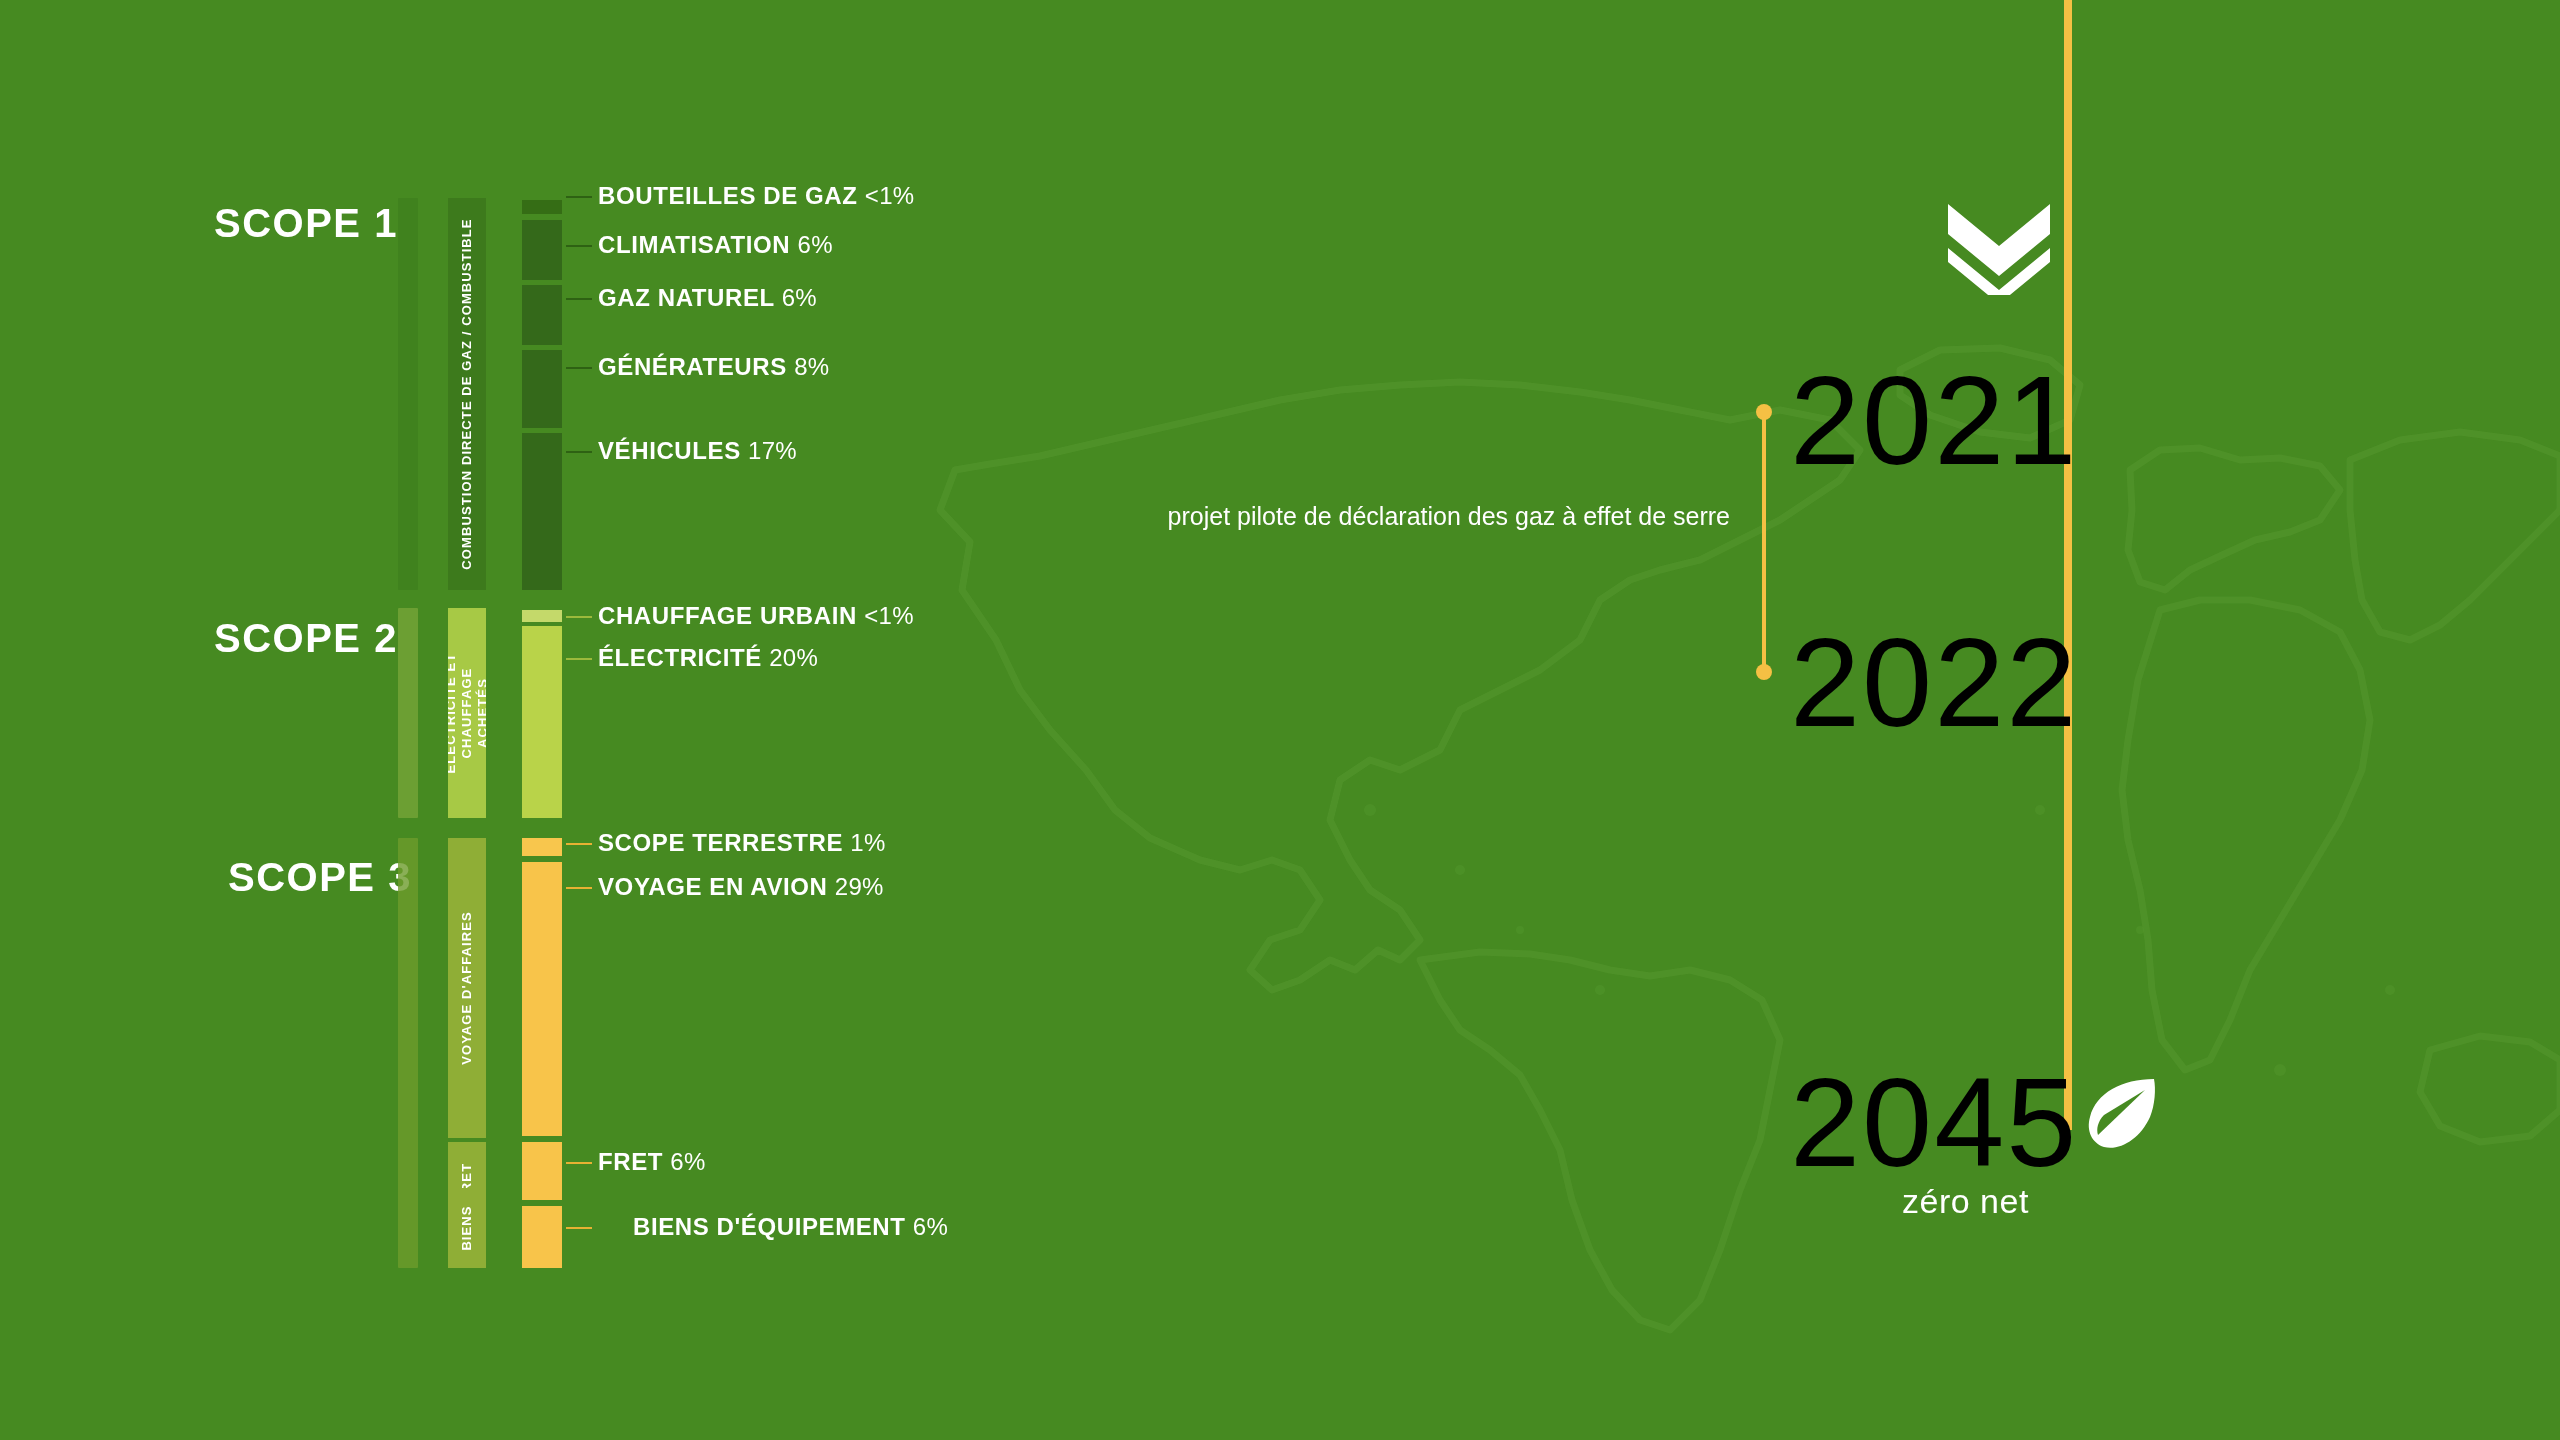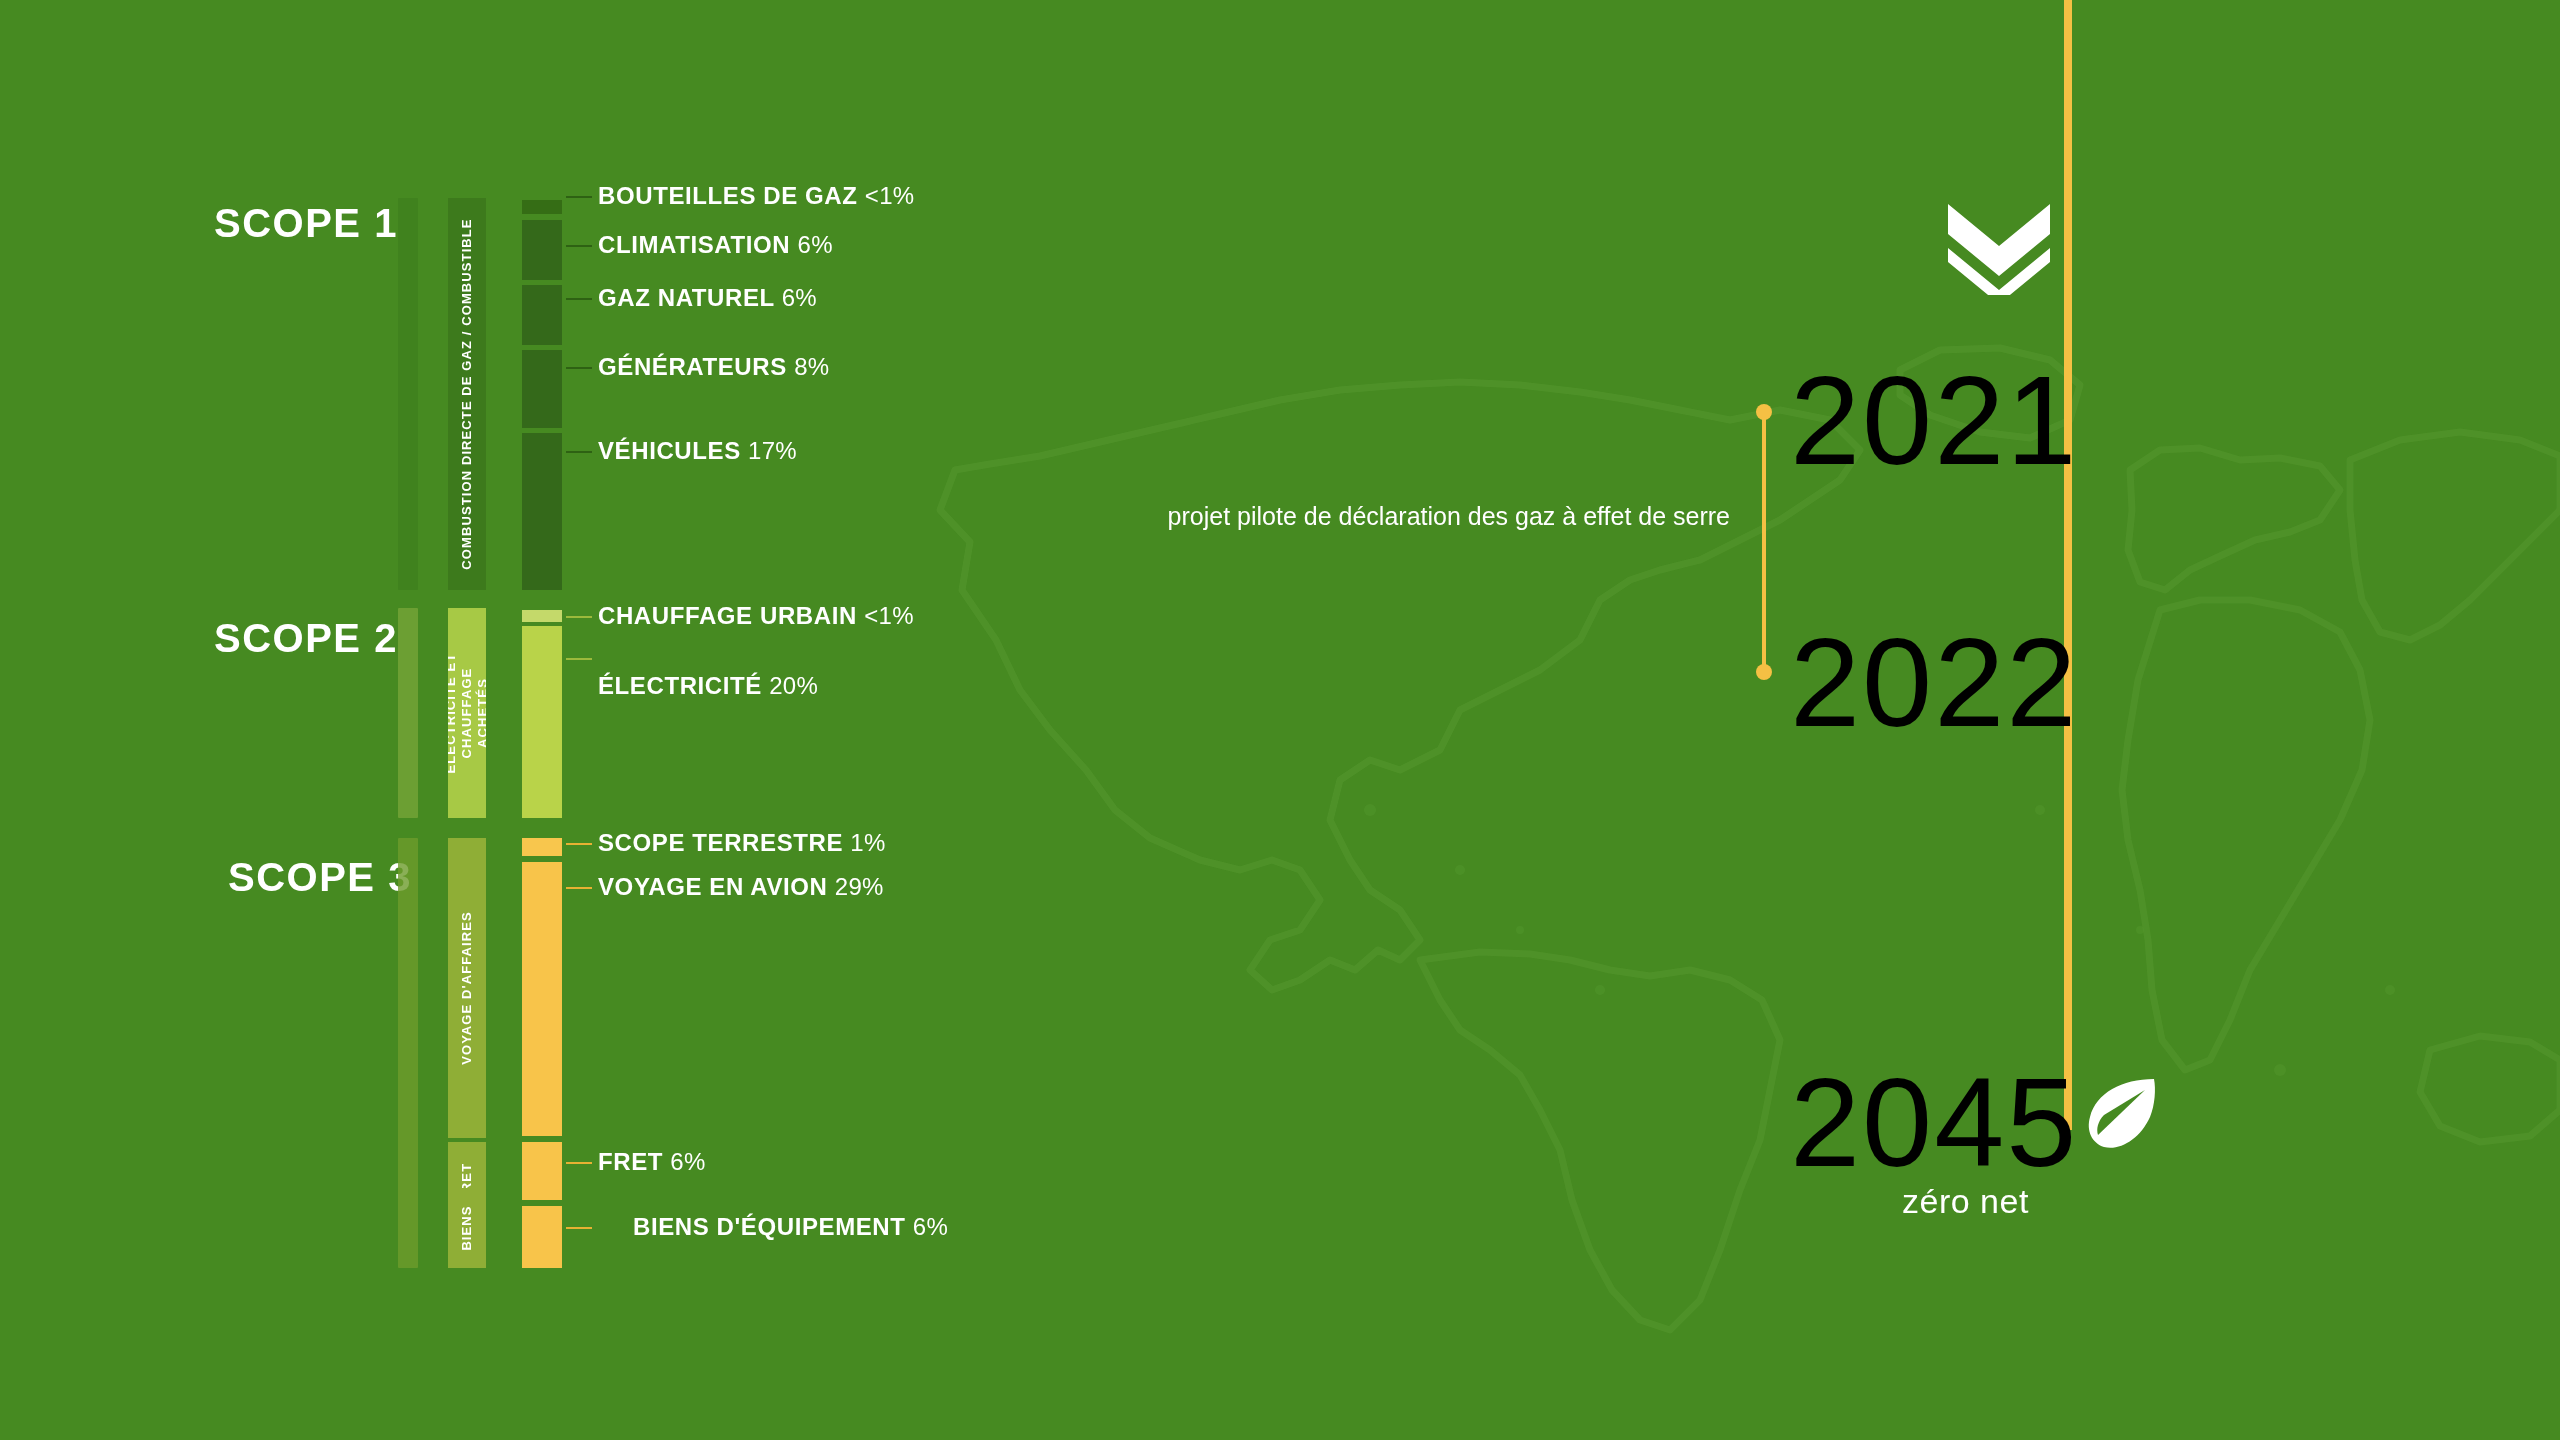--- a/index.html
+++ b/index.html
@@ -234,21 +234,21 @@
   <div class="seg" style="top:610px; height:12px; background:#c4d96a;"></div>
   <div class="seg" style="top:626px; height:192px; background:#b9d349;"></div>
 
   <div class="leader" style="top:616px; background:#9cb93c;"></div>
   <div class="itemlabel" style="top:616px;">
     <span>CHAUFFAGE URBAIN</span>
     <span class="pct">&lt;1%</span>
   </div>
 
   <div class="leader" style="top:658px; background:#9cb93c;"></div>
-  <div class="itemlabel" style="top:658px;margin-top:28px;">
+  <div class="itemlabel" style="top:658px;">
     <span>ÉLECTRICITÉ</span>
     <span class="pct">20%</span>
   </div>
 
   <div class="scope-title" style="left:228px; top:855px;">SCOPE 3</div>
 
   <div class="scope-strip" style="top:838px; height:430px; background:#6d9b2c; opacity:0.8;"></div>
 
   <div class="cat-block" style="top:838px; height:300px; background:#8fae36;">
     <span class="cat-label">VOYAGE D'AFFAIRES</span>

